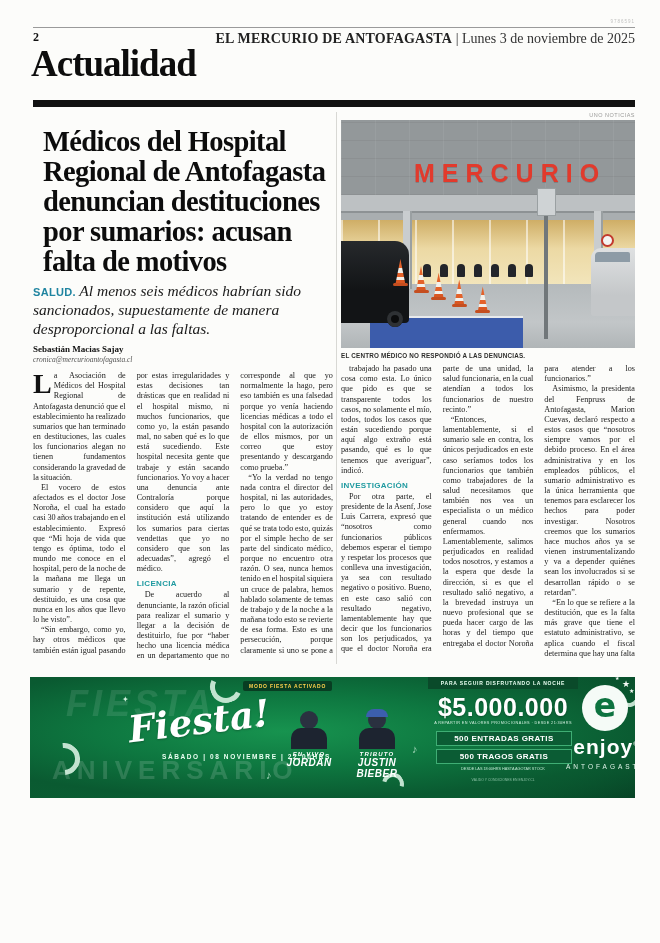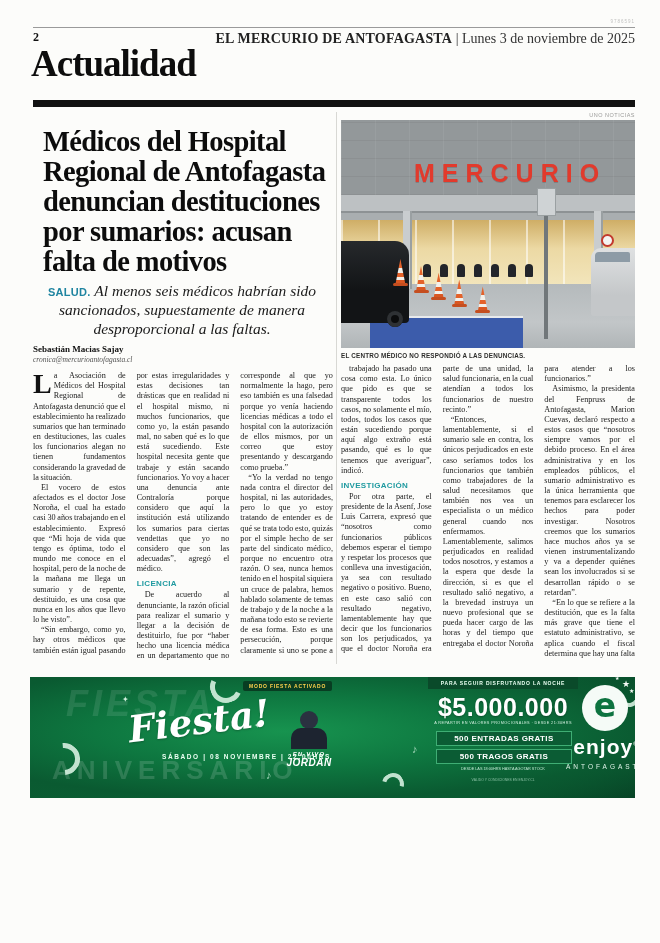--- a/index.html
+++ b/index.html
@@ -114,21 +114,21 @@
   <div class="page-num">2</div>
   <div class="print-code">9786591</div>
   <div class="masthead-line">
     <span class="mh">EL MERCURIO DE ANTOFAGASTA</span>
     <span class="dt">| Lunes 3 de noviembre de 2025</span>
   </div>
   <div class="section-title">Actualidad</div>
   <div class="black-bar"></div>
 
   <h1 class="headline" style="margin:10px;">Médicos del Hospital Regional de Antofagasta denuncian destituciones por sumarios: acusan falta de motivos</h1>
-  <p class="lede" style="margin:0;text-align:center;">
+  <p class="lede" style="margin:0;">
     <span class="kicker">SALUD.</span><span class="lede-txt"> Al menos seis médicos habrían sido sancionados, supuestamente de manera desproporcional a las faltas.</span>
   </p>
   <div class="byline">
     <span class="bname">Sebastián Macias Sajay</span>
     <span class="bmail">cronica@mercurioantofagasta.cl</span>
   </div>
 
   <div class="vrule"></div>
 
   <div class="colflow flow-left">
@@ -197,20 +197,29 @@
     <div class="mode-badge">MODO FIESTA ACTIVADO</div>
 
     <div class="artist art1">
       <div class="artist-photo">
         <span class="head"></span>
         <span class="torso"></span>
       </div>
       <div class="ak">EN VIVO</div>
       <div class="an">JORDAN</div>
     </div>
+    <div class="artist art2">
+      <div class="artist-photo">
+        <span class="head"></span>
+        <span class="cap"></span>
+        <span class="torso"></span>
+      </div>
+      <div class="ak">TRIBUTO</div>
+      <div class="an">JUSTIN BIEBER</div>
+    </div>
 
     <div class="promo-head">PARA SEGUIR DISFRUTANDO LA NOCHE</div>
     <div class="prize">$5.000.000</div>
     <div class="prize-note">A REPARTIR EN VALORES PROMOCIONALES · DESDE 21:30HRS</div>
     <div class="promo-box pb1">500 ENTRADAS GRATIS</div>
     <div class="promo-box pb2">500 TRAGOS GRATIS</div>
     <div class="promo-foot">DESDE LAS 18:00HRS HASTA AGOTAR STOCK</div>
     <div class="promo-legal">VÁLIDO Y CONDICIONES EN ENJOY.CL</div>
 
     <div class="enjoy-logo">

